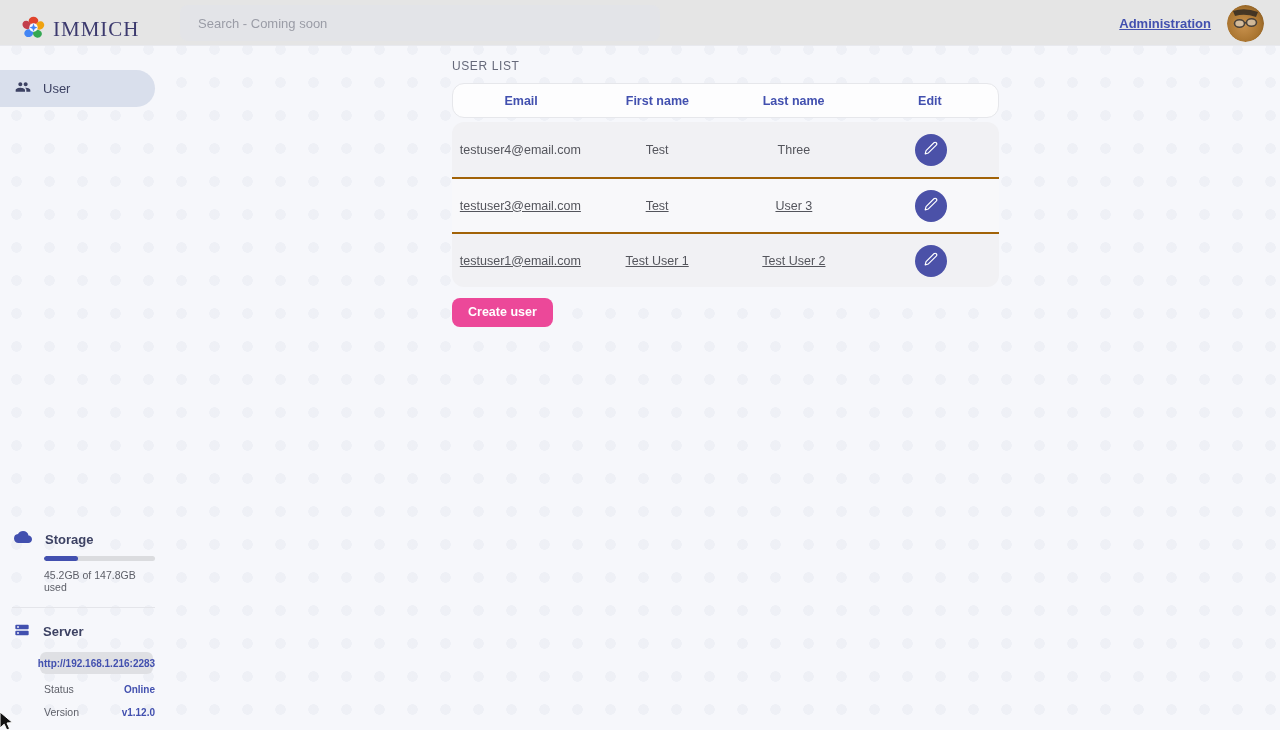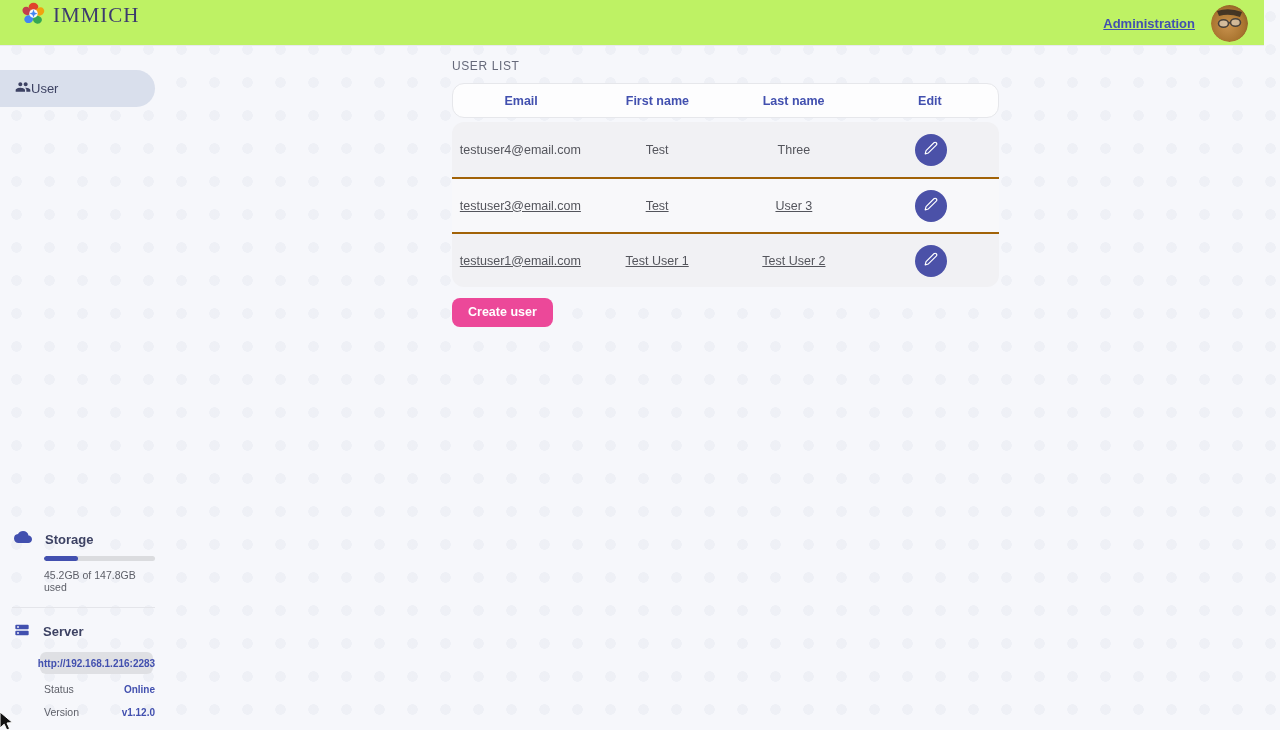--- a/index.html
+++ b/index.html
@@ -8,24 +8,24 @@
     font-family: "Liberation Sans", sans-serif;
     background-color: #f6f7fb;
     background-image: radial-gradient(rgba(130,142,180,0.07) 5px, transparent 5.5px);
     background-size: 33px 33px;
     position: relative;
     color: #54555c;
   }
 
   
   .header {
-    position: absolute; top: 0; left: 0; right: 16px; height: 46px;
-    background: #bef264;
+    position: absolute; top: 0; left: 0; right: 0; height: 46px;
+    background: #e5e5e5;
     border-bottom: 1px solid #e8e9ee;
-    display: flex; align-items: flex-start;
+    display: flex; align-items: flex-end;
     z-index: 10;
   }
   .brand { display: flex; align-items: center; gap: 6px; margin-left: 20px; }
   .brand-name {
     font-family: "Liberation Serif", serif;
     font-size: 21px; letter-spacing: 1px; color: #3c3a6e; font-weight: 500;
   }
   .search-box {
     position: absolute; left: 180px; top: 5px;
     width: 480px; height: 36px;
@@ -40,21 +40,21 @@
     font-size: 13px; font-weight: 700; color: #4250af;
     text-decoration: underline; cursor: pointer;
   }
   .avatar { width: 37px; height: 37px; border-radius: 50%; overflow: hidden; cursor: pointer; }
 
   
   .sidebar { position: absolute; top: 46px; left: 0; bottom: 0; width: 156px; }
   .side-item {
     margin-top: 24px; height: 37px; width: 155px;
     background: #d9dfec; border-radius: 0 20px 20px 0;
-    display: flex; align-items: center; padding-left: 15px;
+    display: flex; align-items: center; gap: 12px; padding-left: 15px;
     cursor: pointer;
   }
   .side-item-label { font-size: 13px; font-weight: 500; color: #3d4263; }
 
   .side-footer { position: absolute; left: 0; bottom: 10px; width: 156px; margin-top: 28px; }
   .foot-row { display: flex; align-items: flex-start; gap: 13px; padding-left: 14px; }
   .foot-head { font-size: 13px; font-weight: 600; color: #3d4263; padding-top: 2px; }
   .progress-track {
     margin: 8px 0 0 44px; width: 111px; height: 5px;
     background: #dbdcdf; border-radius: 3px; overflow: hidden;
@@ -126,20 +126,21 @@
         <ellipse cx="35.5" cy="20.5" rx="7" ry="8" fill="#f0a30f" transform="rotate(50 35.5 20.5)"></ellipse>
         <ellipse cx="31" cy="35" rx="8" ry="7" fill="#34a853" transform="rotate(15 31 35)"></ellipse>
         <ellipse cx="15.5" cy="34" rx="8" ry="7" fill="#4285f4" transform="rotate(-15 15.5 34)"></ellipse>
         <ellipse cx="12" cy="19.5" rx="7" ry="8" fill="#c23f4c" transform="rotate(-50 12 19.5)"></ellipse>
         <circle cx="24" cy="24" r="7.5" fill="#f6f7fb"></circle>
         <path d="M24 17l2 5 5 2-5 2-2 5-2-5-5-2 5-2z" fill="#4285f4"></path>
       </svg>
     </span>
     <span class="brand-name">IMMICH</span>
   </div>
+  <input class="search-box" type="text" placeholder="Search - Coming soon" style="">
   <div class="header-right">
     <span class="admin-link">Administration</span>
     <div class="avatar">
       <svg width="37" height="37" viewBox="0 0 37 37">
         <defs>
           <radialGradient id="avbg" cx="45%" cy="55%" r="75%">
             <stop offset="0%" stop-color="#c9924e"></stop>
             <stop offset="60%" stop-color="#a9742f"></stop>
             <stop offset="100%" stop-color="#6e4a1c"></stop>
           </radialGradient>

